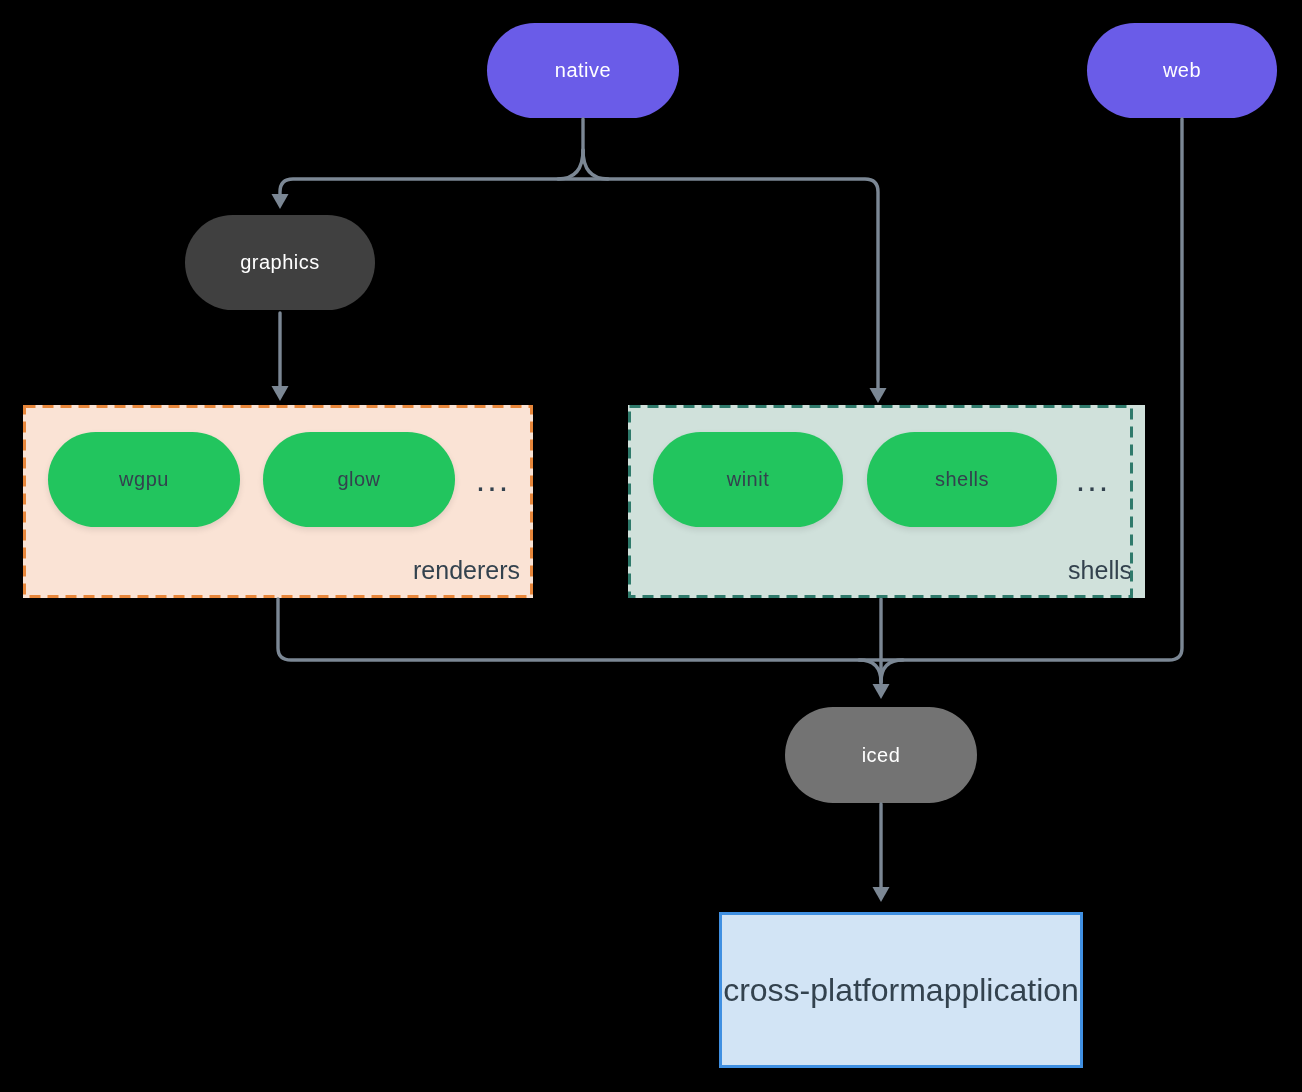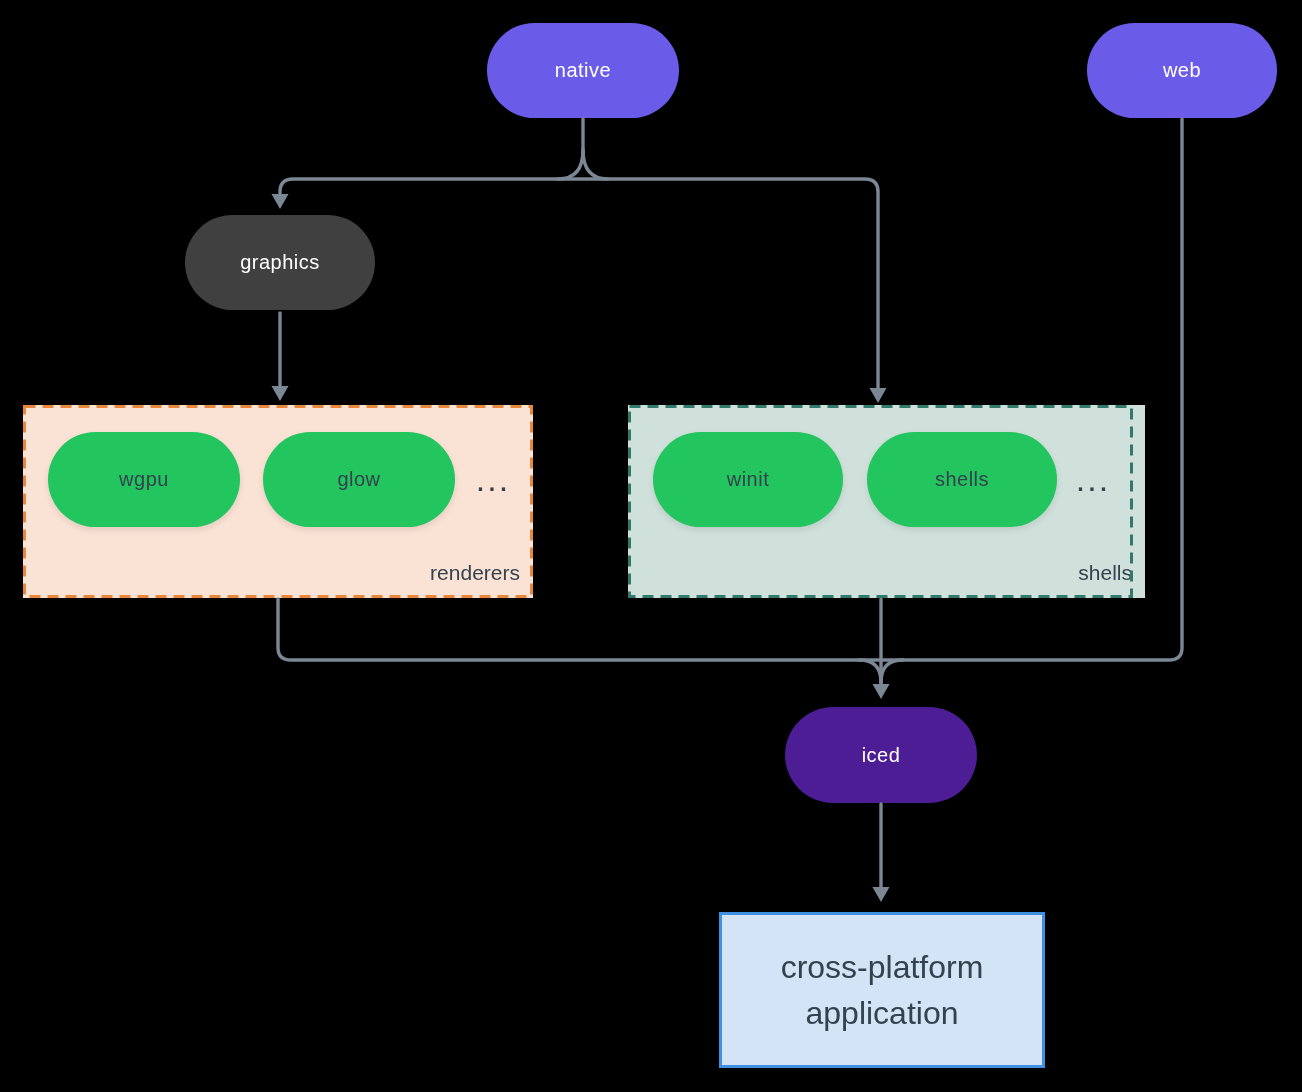--- a/index.html
+++ b/index.html
@@ -6,40 +6,40 @@
   .canvas {
     position:relative; width:1302px; height:1092px; background:#000000;
     font-family:"Liberation Sans", sans-serif; overflow:hidden;
   }
   .pill {
     position:absolute; display:flex; align-items:center; justify-content:center;
     border-radius:48px; font-size:20px; letter-spacing:0.5px;
   }
   .pill.purple { background:#6a5ce8; color:#ffffff; }
   .pill.orange { background:#404040; color:#ffffff; }
-  .pill.blue   { background:#4c1d95; color:#ffffff; }
+  .pill.blue   { background:#737373; color:#ffffff; }
   .pill.white  { background:#22c55e; color:#33424e; box-shadow:0 3px 6px rgba(0,0,0,0.10); }
 
   .groupbox { position:absolute; top:405px; height:193px; }
   .renderers-box { left:23px;  width:510px; background:#fae3d5; }
   .shells-box    { left:628px; width:505px; background:#d0e1db;padding-left:12px; }
 
   .group-label {
     position:absolute; right:13px; bottom:13px;
-    font-size:21px; color:#33424e;
+    font-size:25px; color:#33424e;
   }
   .ellipsis {
     position:absolute; top:27px; height:95px; width:60px;
     display:flex; align-items:center; justify-content:center;
     font-size:34px; color:#33424e; letter-spacing:2px;
   }
   .app-box {
-    position:absolute; left:719px; top:912px; width:326px; height:156px;
+    position:absolute; left:719px; top:912px; width:364px; height:156px;
     background:#d2e4f5; border:3px solid #4090e2; box-sizing:border-box;
-    display:flex; flex-direction:column; align-items:center; justify-content:center;
+    display:flex; flex-direction:row; align-items:center; justify-content:center;
     color:#33424e; font-size:32px; line-height:46px;
   }
   svg.connectors { position:absolute; left:0; top:0; pointer-events:none; }
 </style>
 </head>
 <body>
 
 <div class="canvas">
 
   <div class="groupbox renderers-box">

